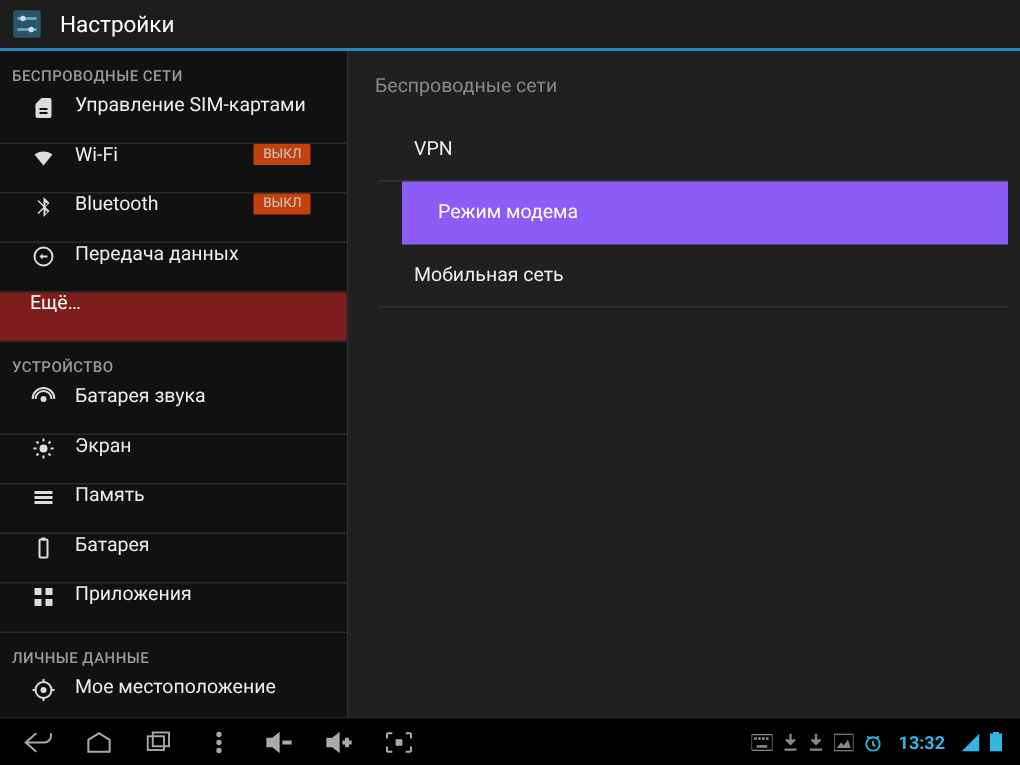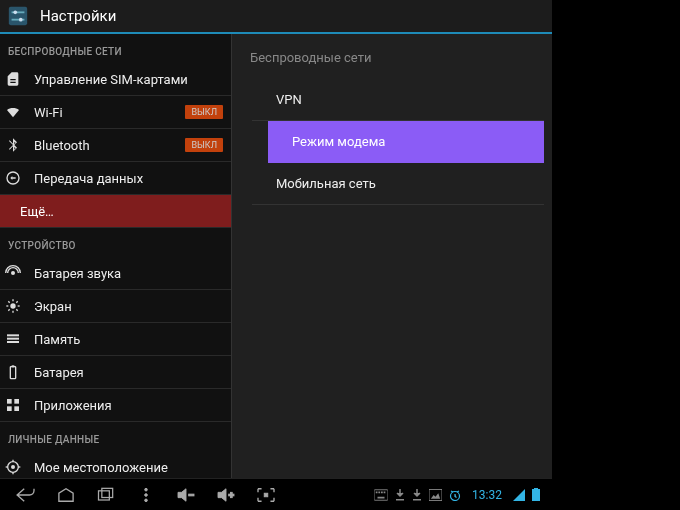--- a/index.html
+++ b/index.html
@@ -1,31 +1,31 @@
 <!DOCTYPE html>
 <html><head>
 <meta charset="utf-8">
 <style>
 * { margin: 0; padding: 0; box-sizing: border-box; }
 body { width: 680px; height: 510px; background: #000; font-family: Roboto, "Segoe UI", Arial, sans-serif; overflow: hidden; color: #fff; }
 
-.screen { width: 552px; height: 510px; display: flex; flex-direction: column; background: #1a1a1a; }
+.screen { width: 680px; height: 510px; display: flex; flex-direction: column; background: #1a1a1a; }
 
 
 .header { height: 34px; background: #1c1c1c; display: flex; align-items: center; padding: 0 6px; border-bottom: 2px solid #1e8bb8; }
 .header-icon { width: 24px; height: 24px; margin-right: 10px; display: flex; align-items: center; justify-content: center; }
 .header-title { font-size: 15px; color: #fff; font-weight: 400; }
 
 
 .content { flex: 1; display: flex; overflow: hidden; }
 
 
 .sidebar { width: 232px; background: #111; overflow-y: auto; border-right: 1px solid #333; }
 .section-label { font-size: 10px; color: #999; padding: 12px 8px 6px 8px; font-weight: 500; letter-spacing: 0.3px; }
-.sidebar-item { height: 33px; display: flex; align-items: center; padding: 0 4px; border-bottom: 1px solid #2a2a2a; cursor: pointer; position: relative; }
+.sidebar-item { height: 33px; display: flex; align-items: flex-start; padding: 0 20px; border-bottom: 1px solid #2a2a2a; cursor: pointer; position: relative; }
 .sidebar-item.selected { background: #7f1d1d; }
 .sidebar-item .icon { width: 18px; height: 18px; margin-right: 12px; display: flex; align-items: center; justify-content: center; fill: #ddd; }
 .sidebar-item .label { font-size: 13px; color: #eee; flex: 1; white-space: nowrap; overflow: hidden; text-overflow: ellipsis; }
 .sidebar-item.selected .label { color: #fff; }
 .sidebar-item .pill { font-size: 9px; background: #c2410c; color: #ccc; padding: 2px 6px; border-radius: 1px; margin-right: 4px; }
 .sidebar-item.indented { padding-left: 20px; }
 
 
 .pane { flex: 1; background: #202020; overflow-y: auto; }
 .pane-header { font-size: 13px; color: #888; padding: 16px 18px 14px 18px; }
@@ -35,21 +35,21 @@
 .pane-item.selected .label { color: #fff; }
 .pane-item .checkbox { width: 14px; height: 14px; border: 1px solid #666; margin-right: 2px; }
 
 
 .navbar { height: 32px; background: #000; display: flex; align-items: center; padding: 0 6px; border-top: 1px solid #222; }
 .nav-btn { width: 40px; height: 32px; display: flex; align-items: center; justify-content: center; cursor: pointer; }
 .nav-icon { fill: #aaa; stroke: #aaa; }
 .nav-spacer { flex: 1; }
 .status-icons { display: flex; align-items: center; gap: 7px; padding-right: 6px; }
 .status-icon { fill: #888; }
-.status-time { font-size: 12px; color: #33b5e5; margin: 0 4px; }
+.status-time { font-size: 12px; color: #33b5e5; margin: 0 4px; font-weight: bold; }
 .status-signal { fill: #33b5e5; }
 
 svg { display: block; }
 </style>
 </head>
 <body>
 
 <div class="screen">
 
   <div class="header">

